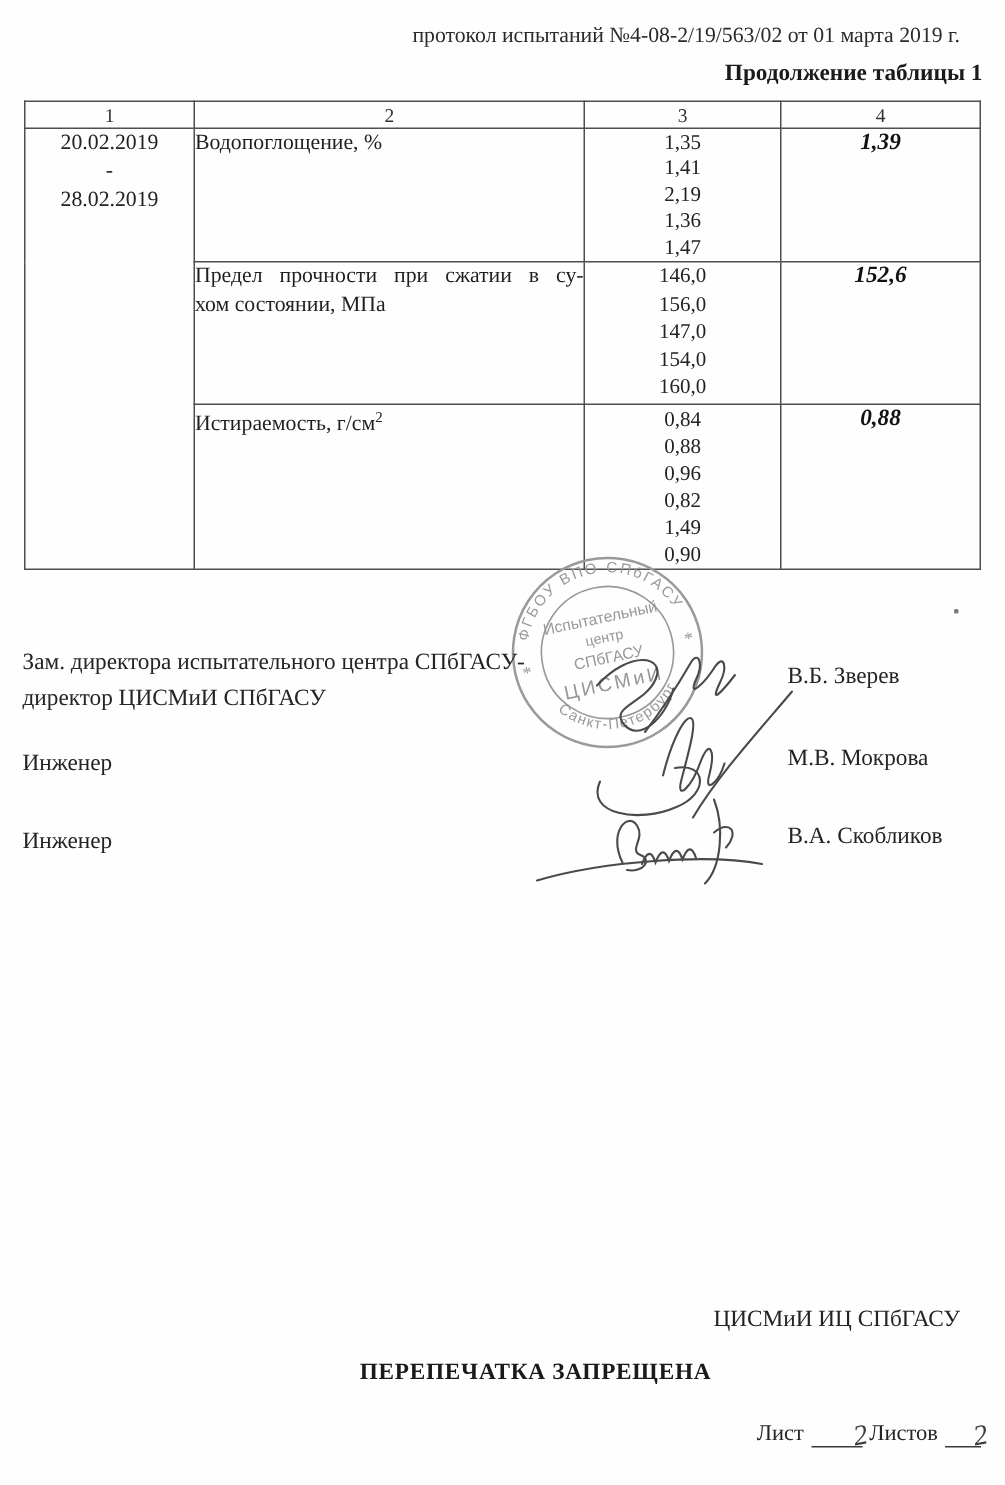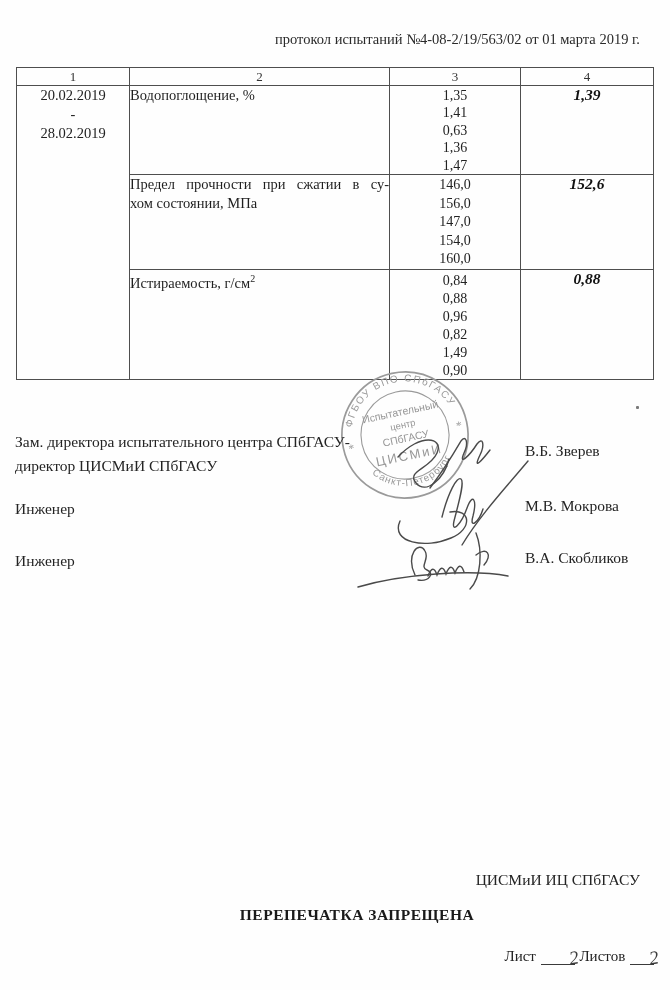--- a/index.html
+++ b/index.html
@@ -7,21 +7,21 @@
   .page{
     position:relative;
     width:670px;height:990px;
     background:#fefefe;
     font-family:"Liberation Serif","DejaVu Serif",serif;
     color:#1e1e1e;
     overflow:hidden;
   }
   
   .protocol-line{
-    position:absolute;top:31px;left:0;right:30px;
+    position:absolute;top:16px;left:0;right:30px;
     text-align:right;font-size:14.5px;color:#2a2a2a;
   }
   .table-caption{
     position:absolute;top:40px;left:0;right:15px;
     text-align:right;font-size:15.5px;font-weight:bold;color:#1a1a1a;
   }
   
   table.results{
     position:absolute;left:16px;top:67px;
     width:637px;border-collapse:collapse;table-layout:fixed;
@@ -64,20 +64,21 @@
   .blank.second{width:24px;}
   .stamp-svg,.sig-svg{position:absolute;pointer-events:none;}
   .speck{position:absolute;left:636px;top:406px;width:3px;height:3px;background:#7a7a7a;border-radius:1px;}
 </style>
 </head>
 <body>
 
 <div class="page">
 
   <div class="protocol-line">протокол испытаний №4-08-2/19/563/02 от 01 марта 2019 г.</div>
+  <div class="table-caption">Продолжение таблицы 1</div>
 
   <table class="results">
     <colgroup>
       <col style="width:113px">
         <col style="width:260px">
         <col style="width:131px">
         <col style="width:133px">
     </colgroup>
     <tbody>
         <tr class="r-head">
@@ -94,21 +95,21 @@
       </td>
       <td class="param">
         <div class="param-list">
               <div class="param-line">Водопоглощение, %</div>
             </div>
       </td>
       <td class="vals">
         <div>
               <div class="value-line">1,35</div>
               <div class="value-line">1,41</div>
-              <div class="value-line">0,63</div>
+              <div class="value-line">2,19</div>
               <div class="value-line">1,36</div>
               <div class="value-line">1,47</div>
             </div>
       </td>
       <td class="mean">1,39</td>
     </tr>
     <tr class="r2">
       <td class="param">
         <div class="param-list">
               <div class="param-line">Предел прочности при сжатии в су-</div>

